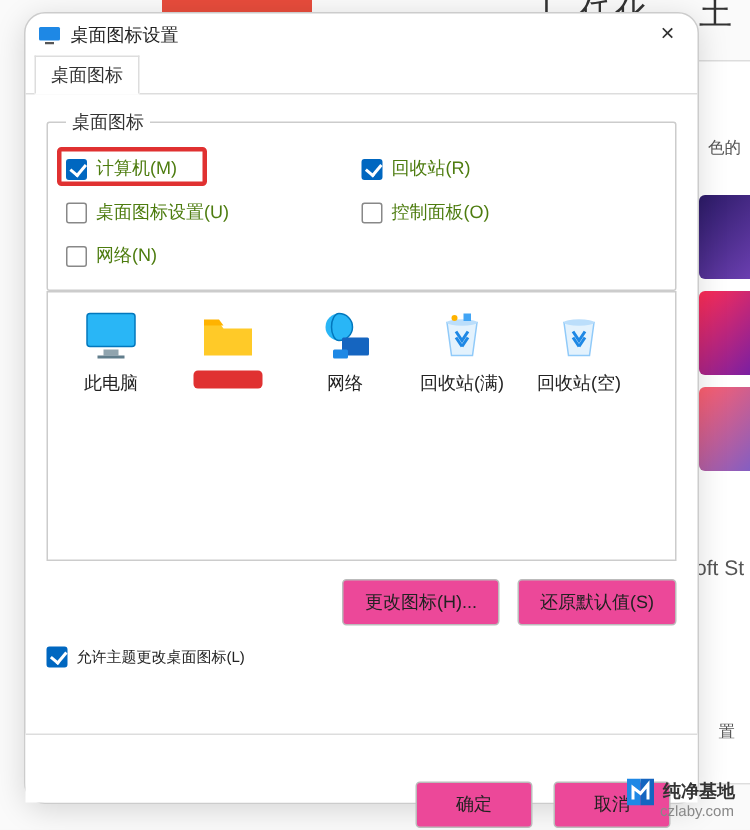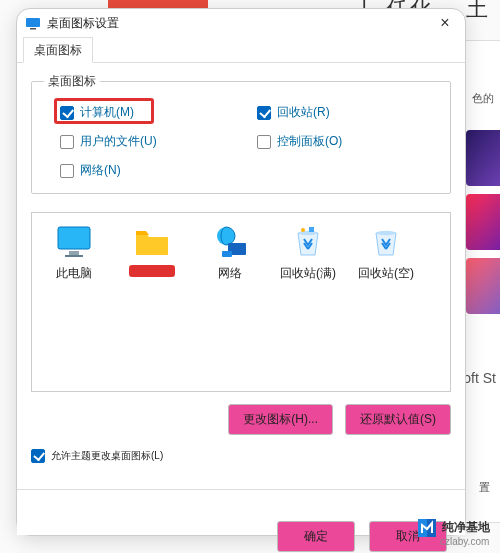--- a/index.html
+++ b/index.html
@@ -26,27 +26,27 @@
   .titlebar .ico { width: 16px; height: 16px; margin: 0 6px 0 4px; display: inline-flex; }
   .titlebar .ttl { font-size: 12px; color: #222; flex: 1; }
   .titlebar .close { width: 32px; height: 24px; display:flex; align-items:center; justify-content:center; color:#333; cursor:pointer; }
   .tabbar { height: 26px; display:flex; align-items:flex-end; padding-left:6px; border-bottom:1px solid #ddd; }
   .tab { font-size:12px; padding:4px 10px 3px; background:#fff; border:1px solid #ddd; border-bottom:1px solid #fff; margin-bottom:-1px; color:#333; }
 
   .content { padding: 10px 14px; }
   fieldset.group { border:1px solid #ccc; border-radius:2px; padding:8px 12px 14px; margin:0; }
   legend { font-size:12px; color:#333; padding:0 4px; }
   .chk-grid { display:grid; grid-template-columns: 1fr 1fr; row-gap:12px; margin-top:6px; }
-  .chk { display:flex; align-items:center; font-size:12px; color:#0369a1; position:relative;margin-left:16px; }
+  .chk { display:flex; align-items:center; font-size:12px; color:#4d7c0f; position:relative; }
   .box { width:14px; height:14px; border:1px solid #888; border-radius:2px; margin-right:6px; display:flex; align-items:center; justify-content:center; background:#fff; flex-shrink:0; }
   .box.checked { background:#0067c0; border-color:#0067c0; }
   .box.checked::after { content:""; width:5px; height:8px; border:solid #fff; border-width:0 2px 2px 0; transform: rotate(40deg) translateY(-1px); }
   .hl { position:absolute; left:-6px; top:-6px; width:100px; height:26px; border:3px solid #e03131; border-radius:3px; pointer-events:none; }
 
-  .icon-area { border:1px solid #ccc; margin-top:18px; height:180px; padding:12px 6px; display:flex; gap:6px; align-items:flex-start; }
+  .icon-area { border:1px solid #ccc; height:180px; padding:12px 6px; display:flex; gap:6px; align-items:flex-start; }
   .iitem { width:72px; display:flex; flex-direction:column; align-items:center; font-size:12px; color:#222; }
   .iitem .ic { width:36px; height:34px; margin-bottom:6px; display:flex; align-items:center; justify-content:center; }
   .redact { width:46px; height:12px; background:#e03131; border-radius:3px; }
 
   .btnrow { display:flex; justify-content:flex-end; gap:12px; margin-top:12px; }
   .btn { font-size:12px; color:#222; background:#ec4899; border:1px solid #bbb; border-radius:3px; padding:6px 14px; cursor:pointer; }
 
   .allow { display:flex; align-items:center; margin-top:14px; font-size:10px; color:#222; }
 
   .footer { position:absolute; left:0; right:0; bottom:0; height:46px; border-top:1px solid #ddd; background:#fff; display:flex; align-items:center; justify-content:flex-end; gap:14px; padding-right:18px; }
@@ -99,21 +99,21 @@
           <span>计算机(M)</span>
         </div>
 
         <div class="chk">
           <span class="box checked"></span>
           <span>回收站(R)</span>
         </div>
 
         <div class="chk">
           <span class="box"></span>
-          <span>用户的文件(U)</span>
+          <span>桌面图标设置(U)</span>
         </div>
 
         <div class="chk">
           <span class="box"></span>
           <span>控制面板(O)</span>
         </div>
 
         <div class="chk">
           <span class="box"></span>
           <span>网络(N)</span>

